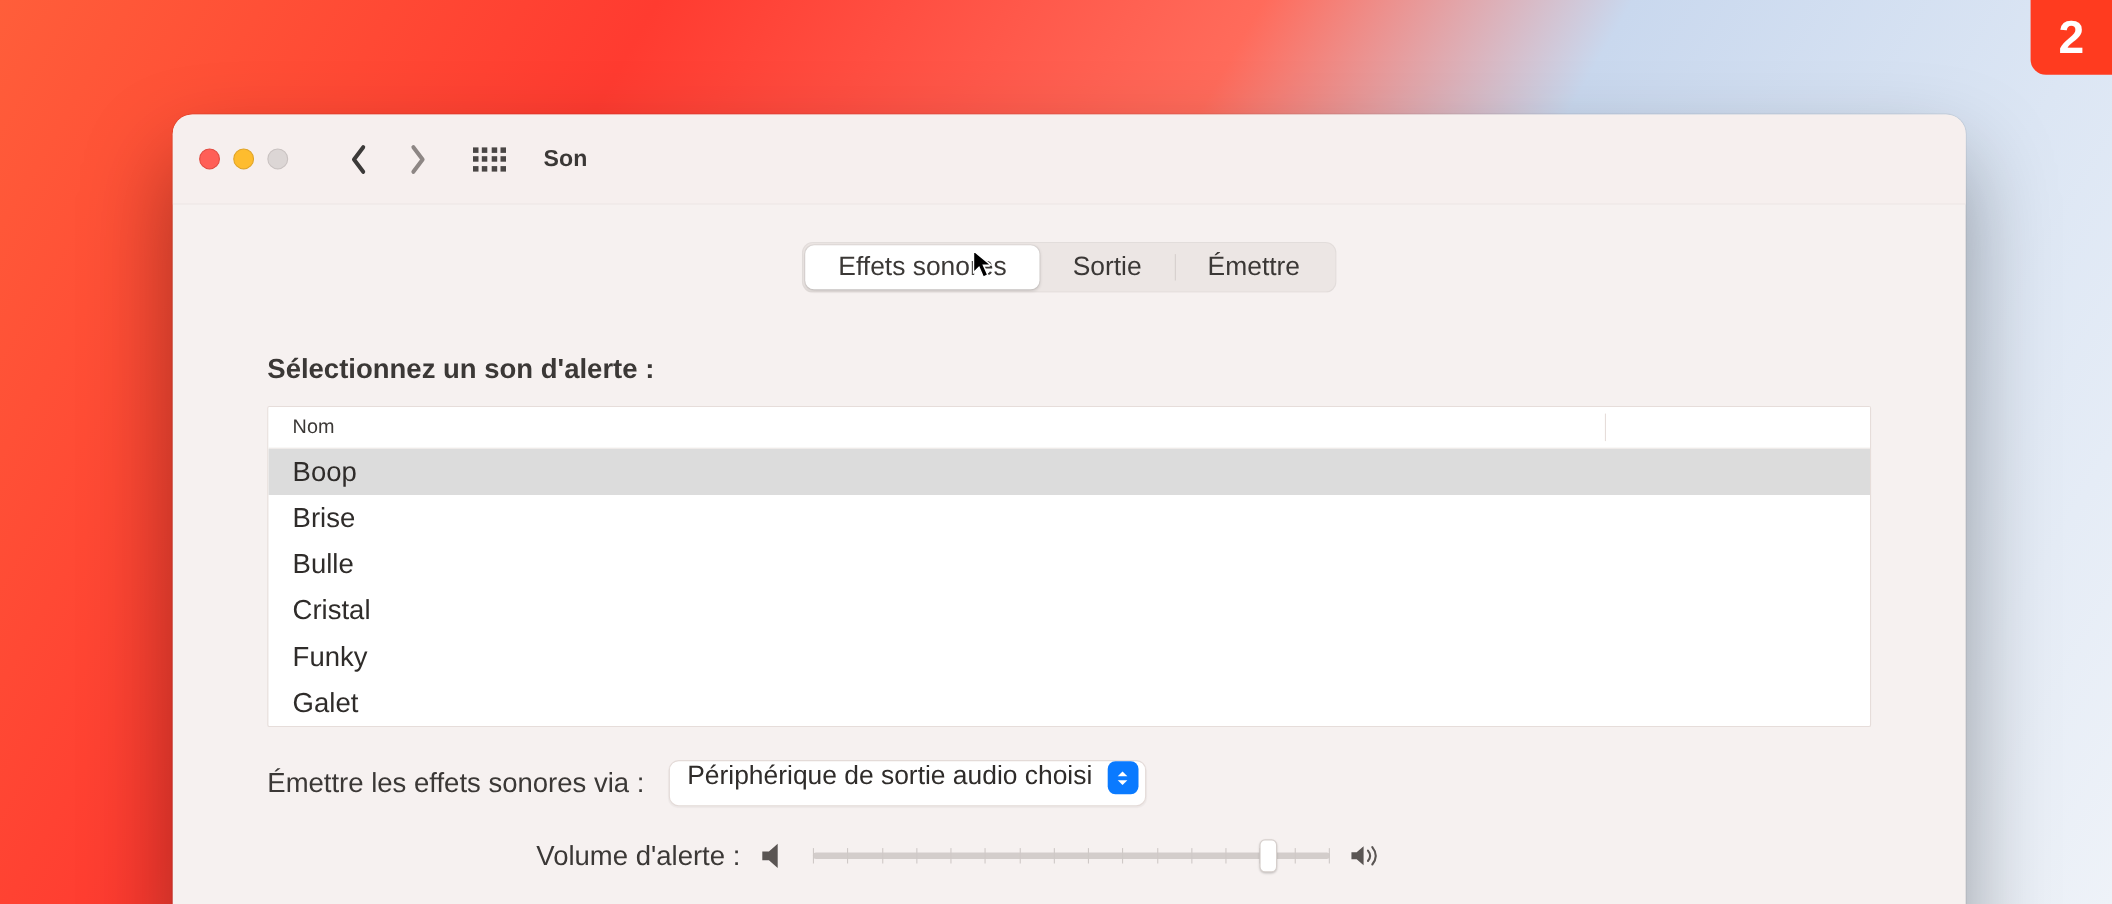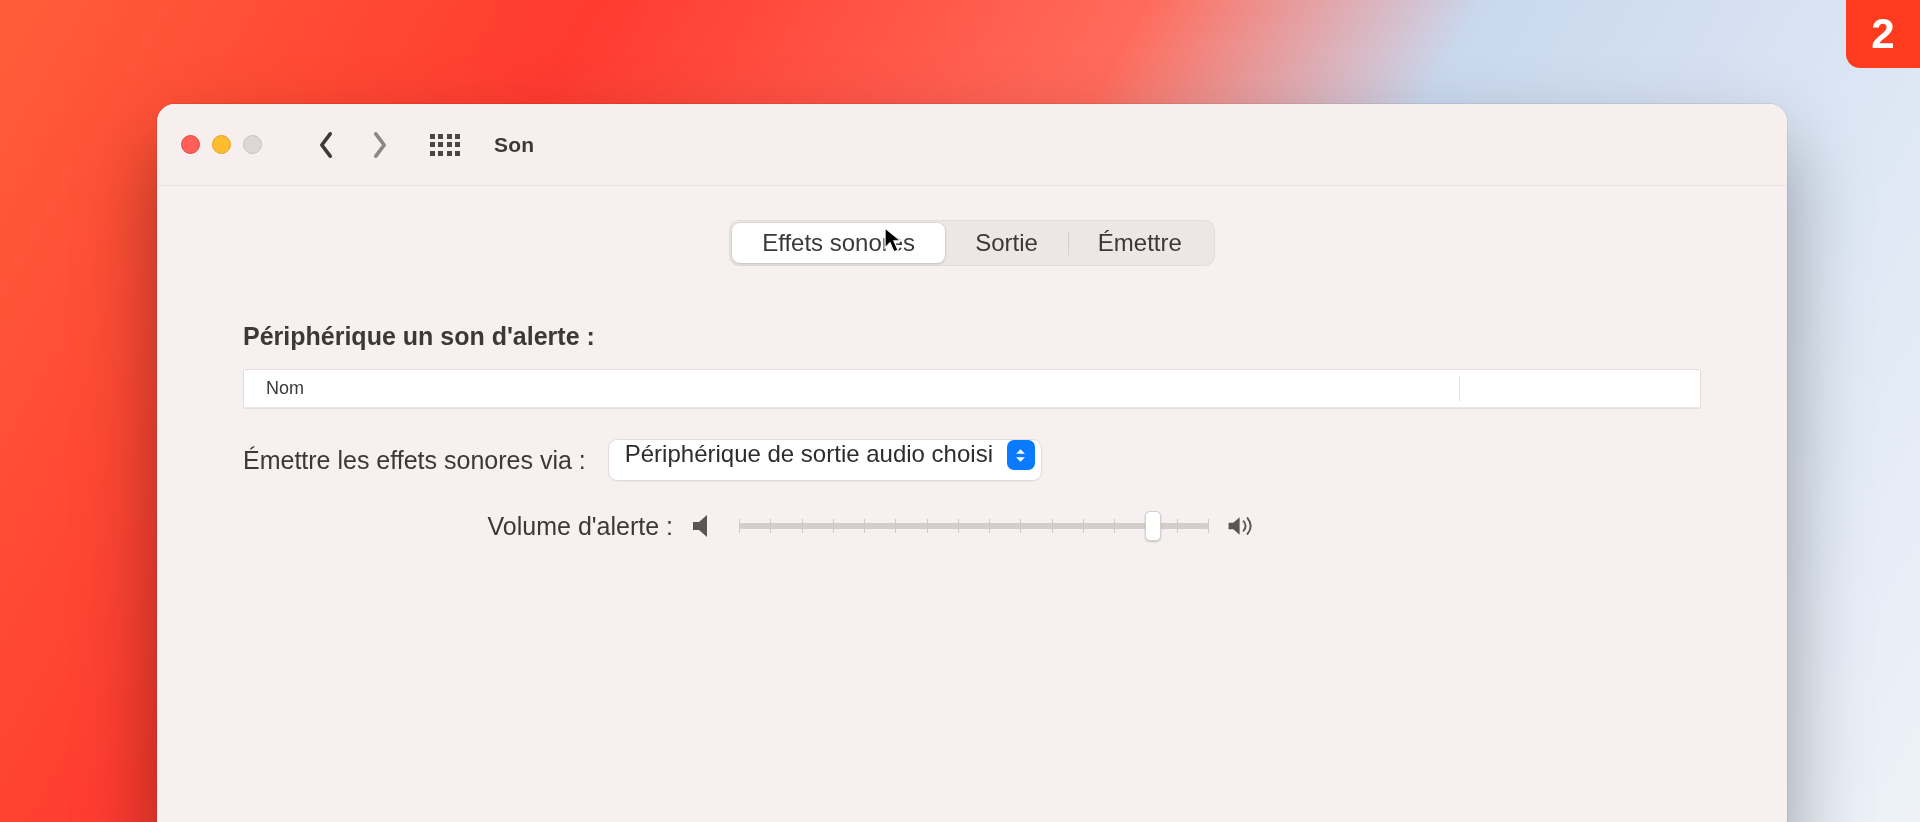--- a/index.html
+++ b/index.html
@@ -275,27 +275,35 @@
   <div class="content">
     <div class="tabs-wrap">
       <div class="tabs" id="tabs">
           <div class="tab active">Effets sonores</div>
           <div class="tab">Sortie</div>
           <div class="tab">Émettre</div>
         </div>
     </div>
 
     <div class="panel">
-      <div class="section-label">Périphérique un son d'alerte :</div>
+      <div class="section-label">Sélectionnez un son d'alerte :</div>
 
       <div class="listbox">
         <div class="list-header">
           <span>Nom</span>
           <div class="col-sep"></div>
         </div>
+        <div class="list-rows" id="sound-rows">
+            <div class="row selected">Boop</div>
+            <div class="row">Brise</div>
+            <div class="row">Bulle</div>
+            <div class="row">Cristal</div>
+            <div class="row">Funky</div>
+            <div class="row">Galet</div>
+          </div>
       </div>
 
       <div class="form-row">
         <div class="lbl" style="width:auto;">Émettre les effets sonores via :</div>
         <div class="select">
           <span>Périphérique de sortie audio choisi</span>
           <div class="stepper">
             <svg viewBox="0 0 10 6">
                 <path d="M1 5 L5 1 L9 5"></path>
               </svg>

